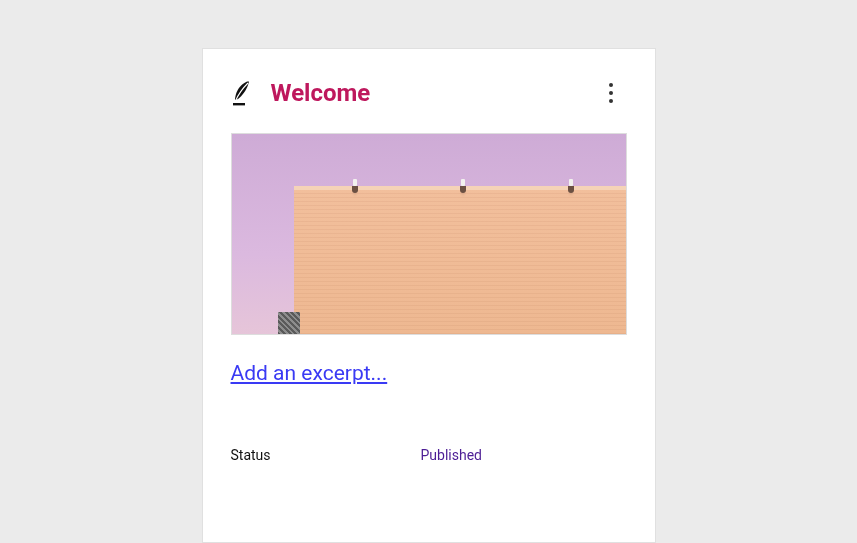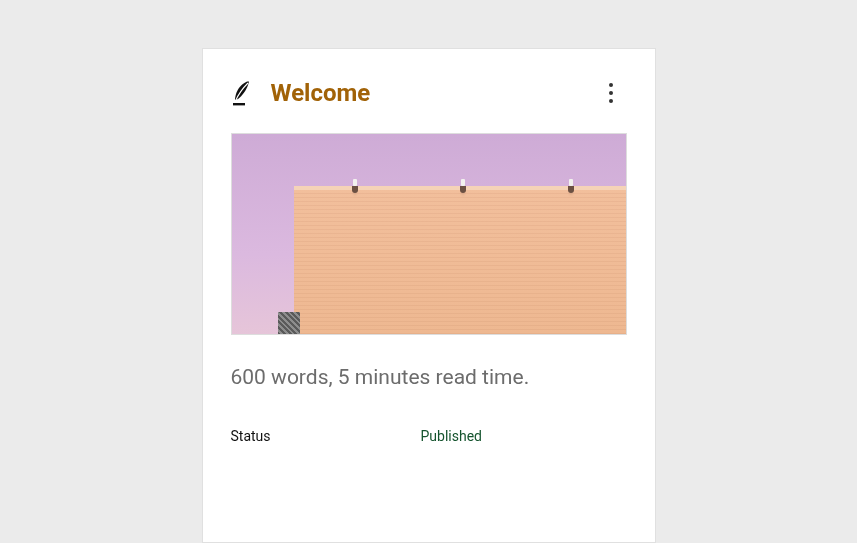--- a/index.html
+++ b/index.html
@@ -30,21 +30,21 @@
       gap: 18px;
     }
     .quill-svg {
       width: 22px;
       height: 28px;
       display: block;
     }
     .card-title {
       font-size: 24px;
       font-weight: 700;
-      color: #a16207;
+      color: #be185d;
     }
     .more-btn {
       width: 32px;
       height: 32px;
       display: flex;
       align-items: center;
       justify-content: center;
       cursor: pointer;
       background: none;
       border: none;
@@ -140,21 +140,21 @@
       display: flex;
       margin-top: 34px;
       font-size: 14px;
     }
     .status-label {
       width: 190px;
       color: #111;
       font-weight: 400;
     }
     .status-value {
-      color: #14532d;
+      color: #4c1d95;
       text-align: right;
     }
   </style>
 </head>
 <body>
 
 <div class="card">
 
   <div class="card-header">
     <div class="title-group">
@@ -178,21 +178,21 @@
 
   <div class="cover-image">
     <div class="sky"></div>
     <div class="wall"></div>
     <div class="lamp lamp1"></div>
     <div class="lamp lamp2"></div>
     <div class="lamp lamp3"></div>
     <div class="grate"></div>
   </div>
 
+  <a class="excerpt-link">Add an excerpt...</a>
 
-  <div class="meta-line">600 words, 5 minutes read time.</div>
 
   <div class="status-row">
     <div class="status-label">Status</div>
     <div class="status-value">Published</div>
   </div>
 
 </div>
 
 </body></html>

